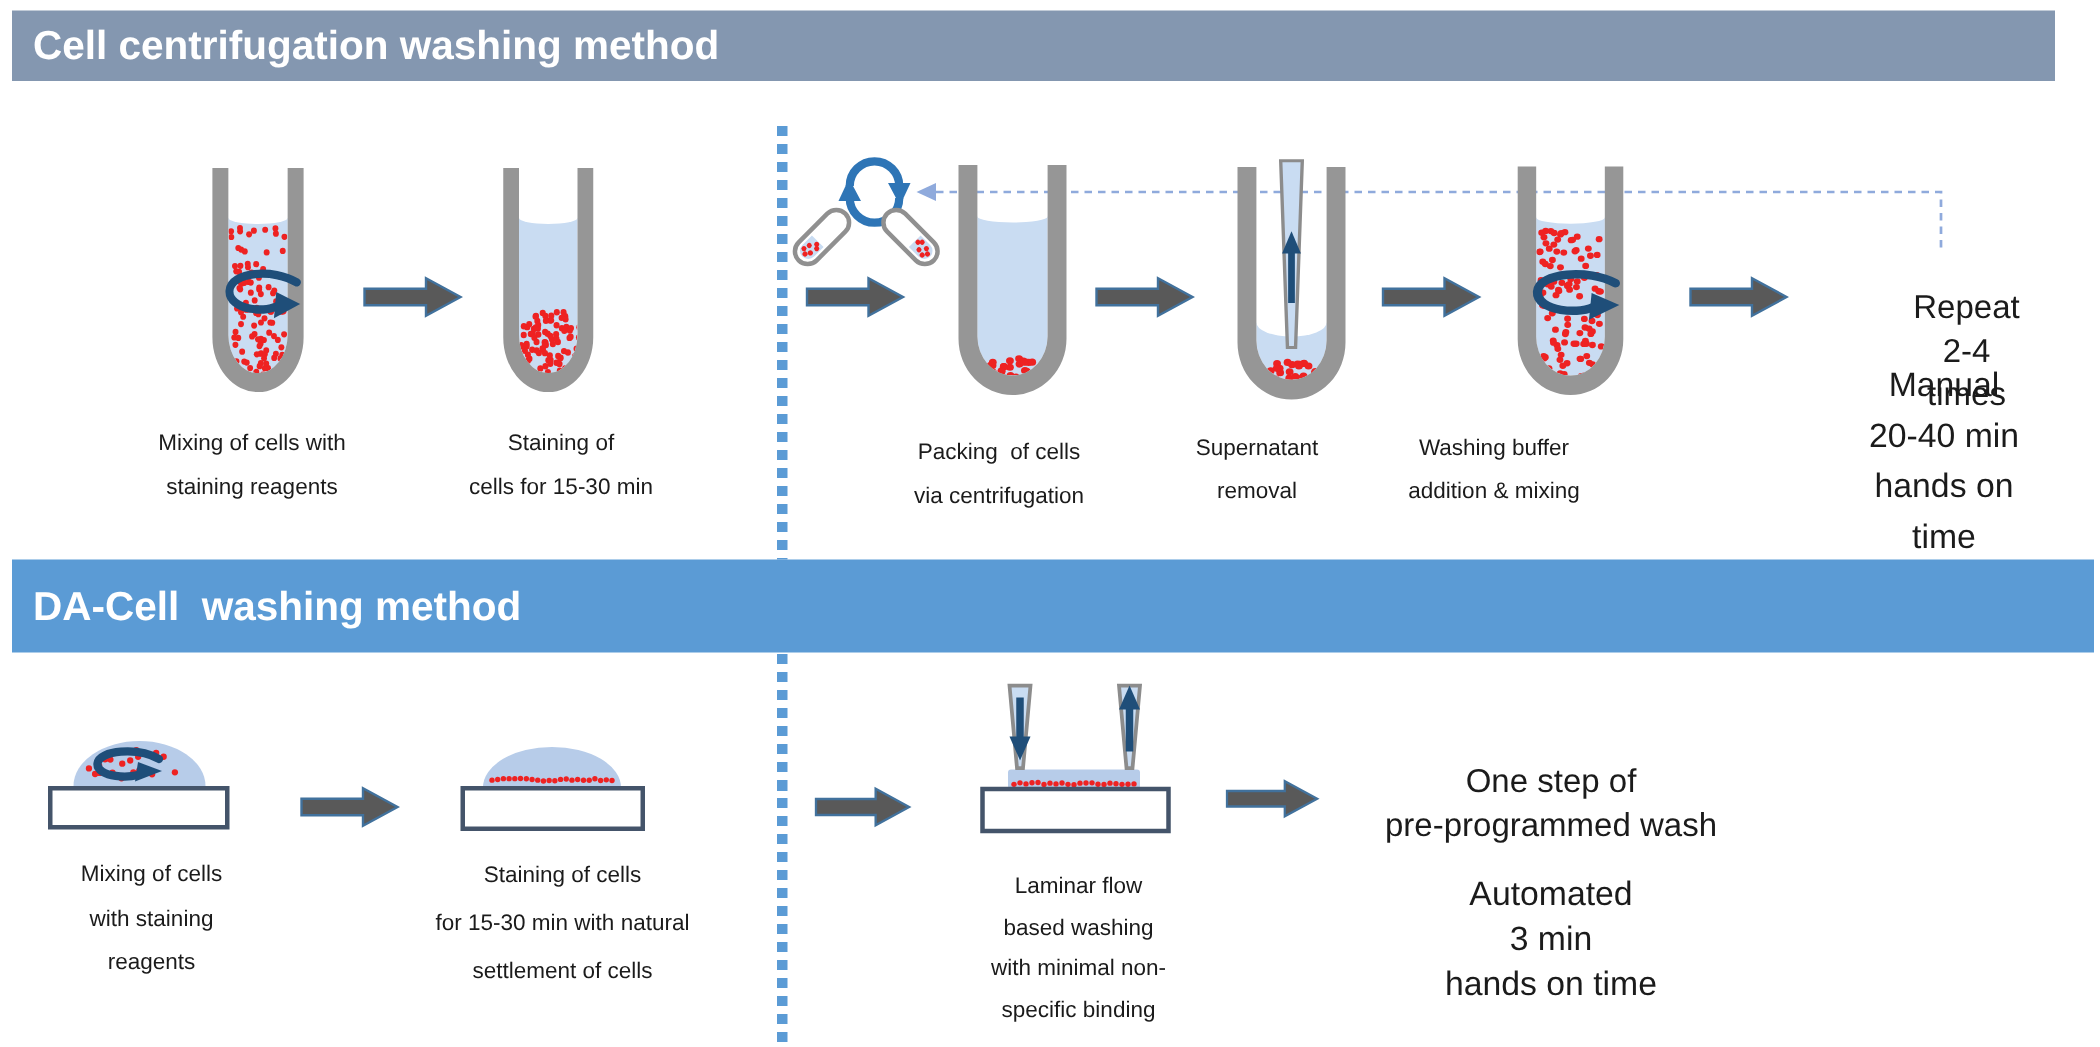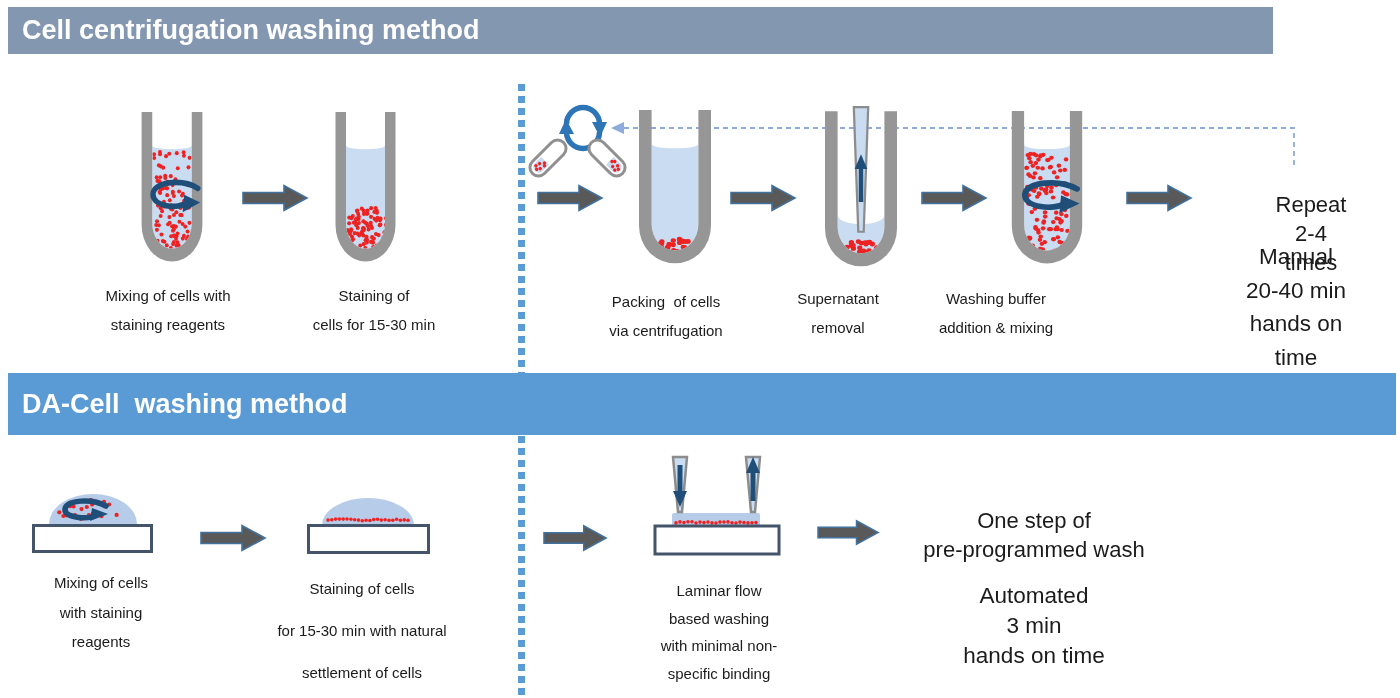--- a/index.html
+++ b/index.html
@@ -24,21 +24,21 @@
   .pipearrow{stroke:var(--navy);stroke-width:5}
   .refresh{stroke:var(--refresh-blue);stroke-width:5.5;fill:none}
   .refreshh{fill:var(--refresh-blue)}
   .minitube{fill:#fff;stroke:#909090;stroke-width:3}
   .dash{fill:none;stroke:var(--feedback-line);stroke-width:1.8;stroke-dasharray:5 4}
   .dashh{fill:var(--feedback-line)}
 </style>
 </head>
 <body>
 
-<div class="abs hdr" style="left:8px;top:7px;width:1265px;height:47px;background:var(--header1-bg)">
+<div class="abs hdr" style="left:8px;top:7px;width:1362px;height:47px;background:var(--header1-bg)">
   <span>Cell centrifugation washing method</span>
 </div>
 <div class="abs hdr" style="left:8px;top:373px;width:1388px;height:62px;background:var(--header2-bg)">
   <span>DA-Cell  washing method</span>
 </div>
 
 <div class="abs divider" style="left:518px;top:84px;height:289px"></div>
 <div class="abs divider" style="left:518px;top:424px;height:274px"></div>
 
 <svg class="abs" style="left:0;top:0" width="1400" height="698" viewBox="0 0 1400 698">
@@ -660,21 +660,21 @@
 <svg class="abs" style="left:544px;top:524px" width="64" height="28" viewBox="0 0 66 28">
     <polygon class="steparrow" points="0,8.5 41,8.5 41,1.5 64,14 41,26.5 41,19.5 0,19.5"></polygon>
   </svg>
 <svg class="abs" style="left:818px;top:519px" width="62" height="27" viewBox="0 0 66 28">
     <polygon class="steparrow" points="0,8.5 41,8.5 41,1.5 64,14 41,26.5 41,19.5 0,19.5"></polygon>
   </svg>
 
 <div class="abs lbl" style="left:101px;top:568px;line-height:29.5px">Mixing of cells
 with staining
 reagents</div>
-<div class="abs lbl" style="left:362px;top:568px;line-height:42px">Staining of cells
+<div class="abs lbl" style="left:375px;top:568px;line-height:32px">Staining of cells
 for 15-30 min with natural
 settlement of cells</div>
 <div class="abs lbl" style="left:719px;top:577px;line-height:27.5px">Laminar flow
 based washing
 with minimal non-
 specific binding</div>
 <div class="abs lbl" style="left:1034px;top:506px;font-size:22px;line-height:29px">One step of
 pre-programmed wash</div>
 <div class="abs lbl italic" style="left:1034px;top:581px;font-size:22.5px;line-height:30px">Automated
 3 min

